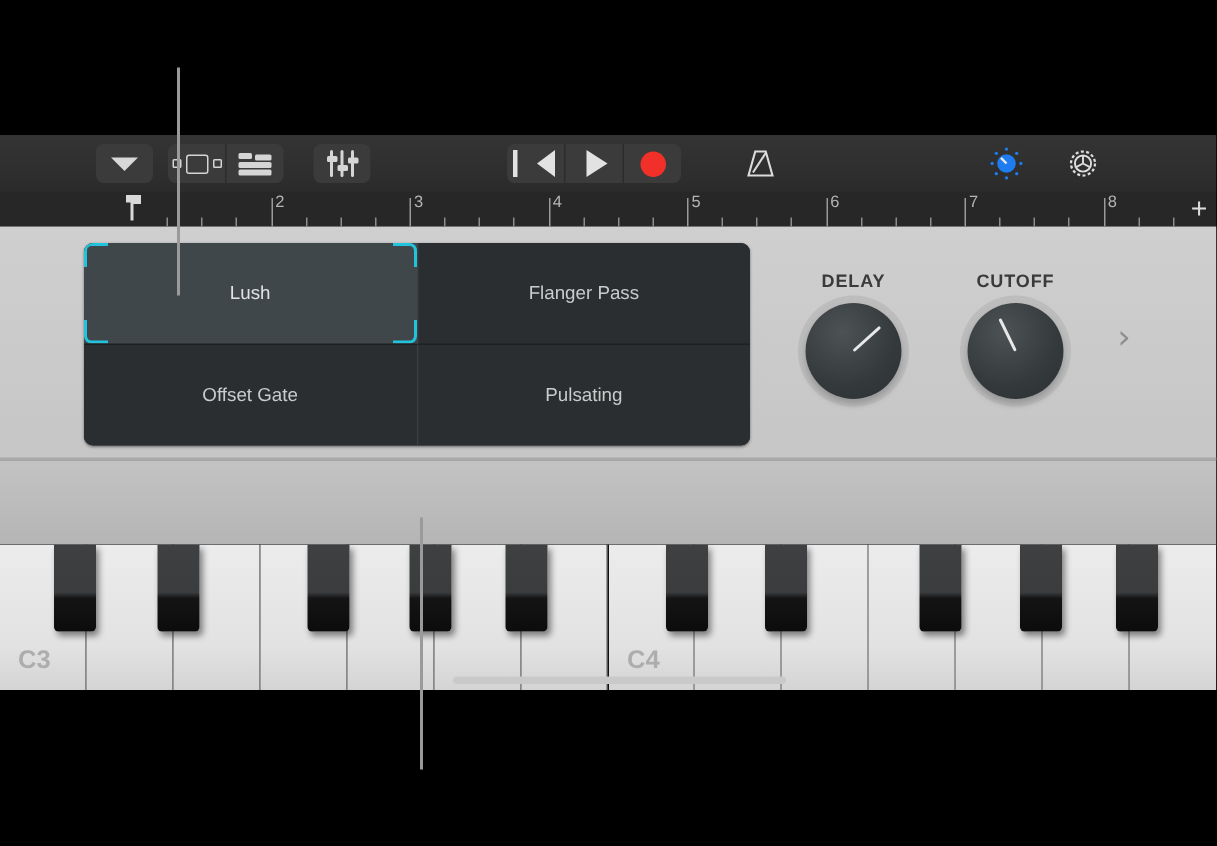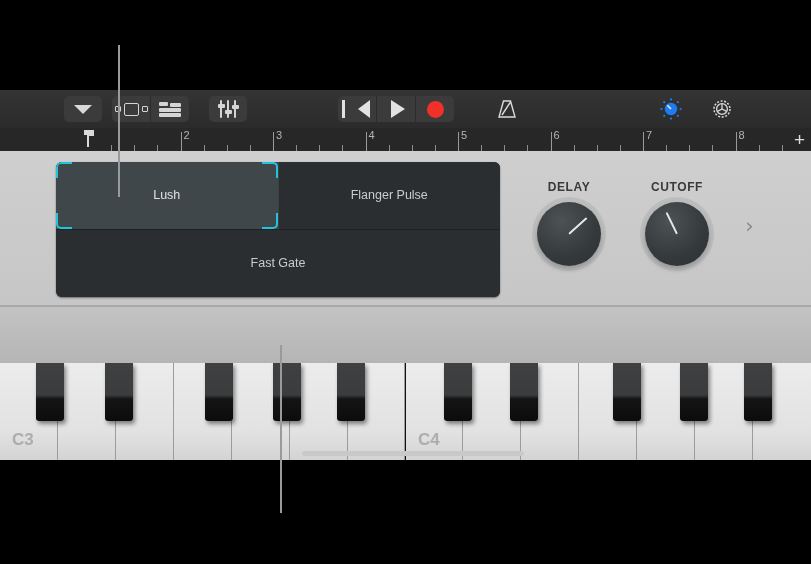--- a/index.html
+++ b/index.html
@@ -260,26 +260,29 @@
         <div class="pcell sel">
           <span>Lush</span>
           <div class="selbox">
             <i class="tl"></i>
             <i class="tr"></i>
             <i class="bl"></i>
             <i class="br"></i>
           </div>
         </div>
         <div class="pcell">
-          <span>Flanger Pulse</span>
+          <span>Flanger Pass</span>
         </div>
       </div>
       <div class="prow">
         <div class="pcell">
-          <span>Fast Gate</span>
+          <span>Offset Gate</span>
+        </div>
+        <div class="pcell">
+          <span>Pulsating</span>
         </div>
       </div>
     </div>
 
   <div class="knob-wrap" style="left:521px;">
     <div class="knob-lbl">DELAY</div>
     <div class="knob">
       <div class="ptr" id="knob0" style="transform: translate(-50%, 0px) rotate(-132deg);"></div>
     </div>
   </div>

